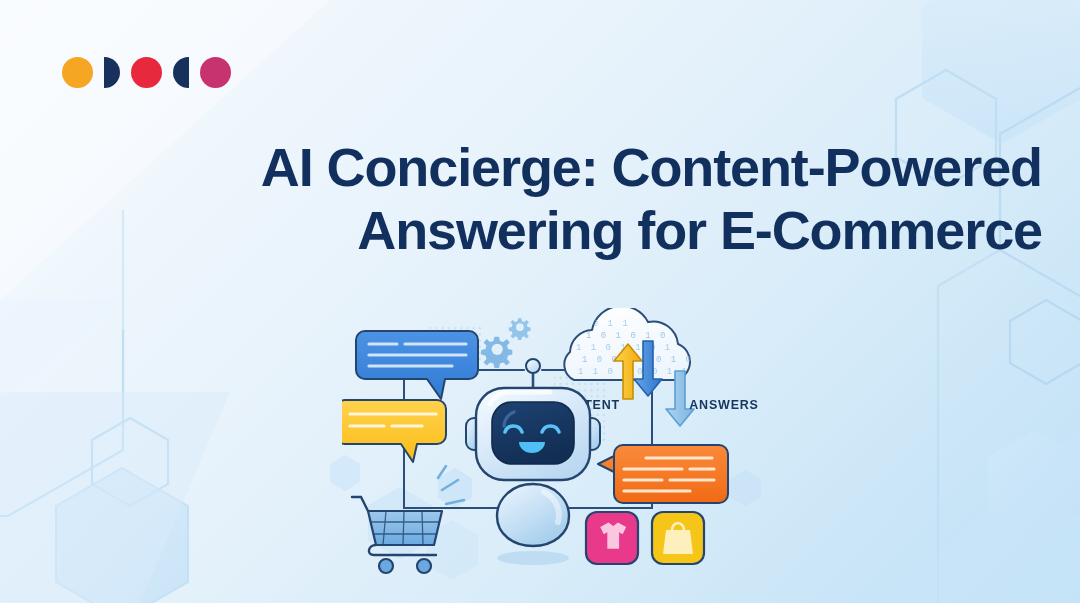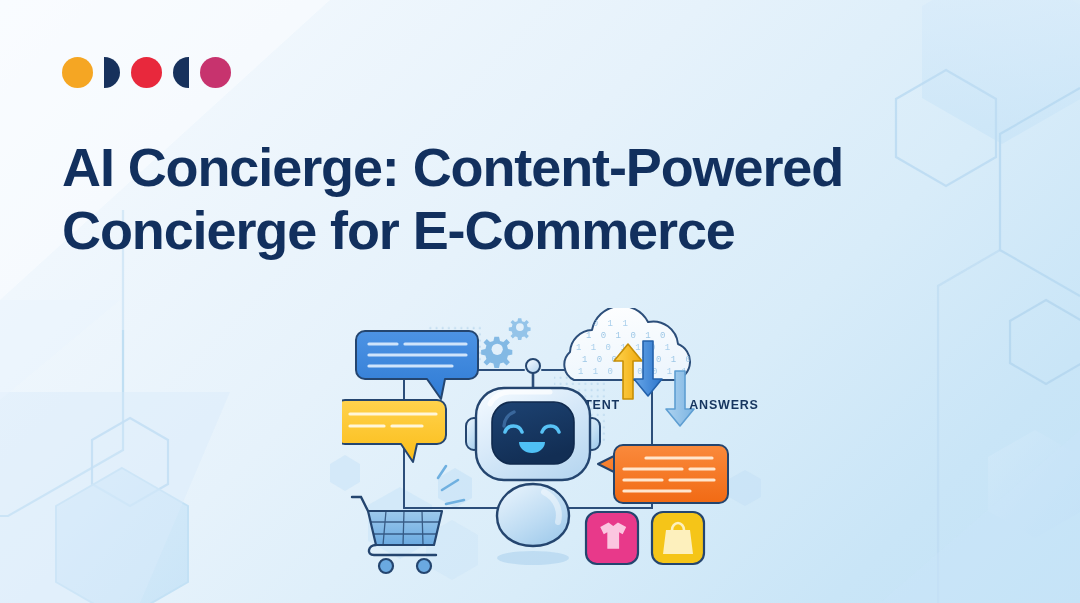--- a/index.html
+++ b/index.html
@@ -111,23 +111,23 @@
   </div>
 
   <div class="logo-row">
     <span class="lg-circle" style="background:#F5A623"></span>
     <span class="lg-half right" style="background: rgb(23, 49, 92);"></span>
     <span class="lg-circle" style="background:#E8283C"></span>
     <span class="lg-half left" style="background: rgb(23, 49, 92);"></span>
     <span class="lg-circle" style="background:#C7336E"></span>
   </div>
 
-  <h1 class="title" style="color: rgb(18, 48, 94);">
+  <h1 class="title" style="color: rgb(18, 48, 94); text-align: right;">
     <span class="t-line">AI Concierge: Content-Powered</span>
-    <span class="t-line">Concierge for E-Commerce</span>
+    <span class="t-line">Answering for E-Commerce</span>
   </h1>
 
   <div class="illus">
     <svg width="420" height="295" viewBox="0 0 420 295" xmlns="http://www.w3.org/2000/svg">
       <defs>
         <linearGradient id="gBlueBub" x1="0" y1="0" x2="0" y2="1">
           <stop offset="0%" stop-color="#4d93e4"></stop>
           <stop offset="100%" stop-color="#2f7bd4"></stop>
         </linearGradient>
         <linearGradient id="gYelBub" x1="0" y1="0" x2="0" y2="1">

